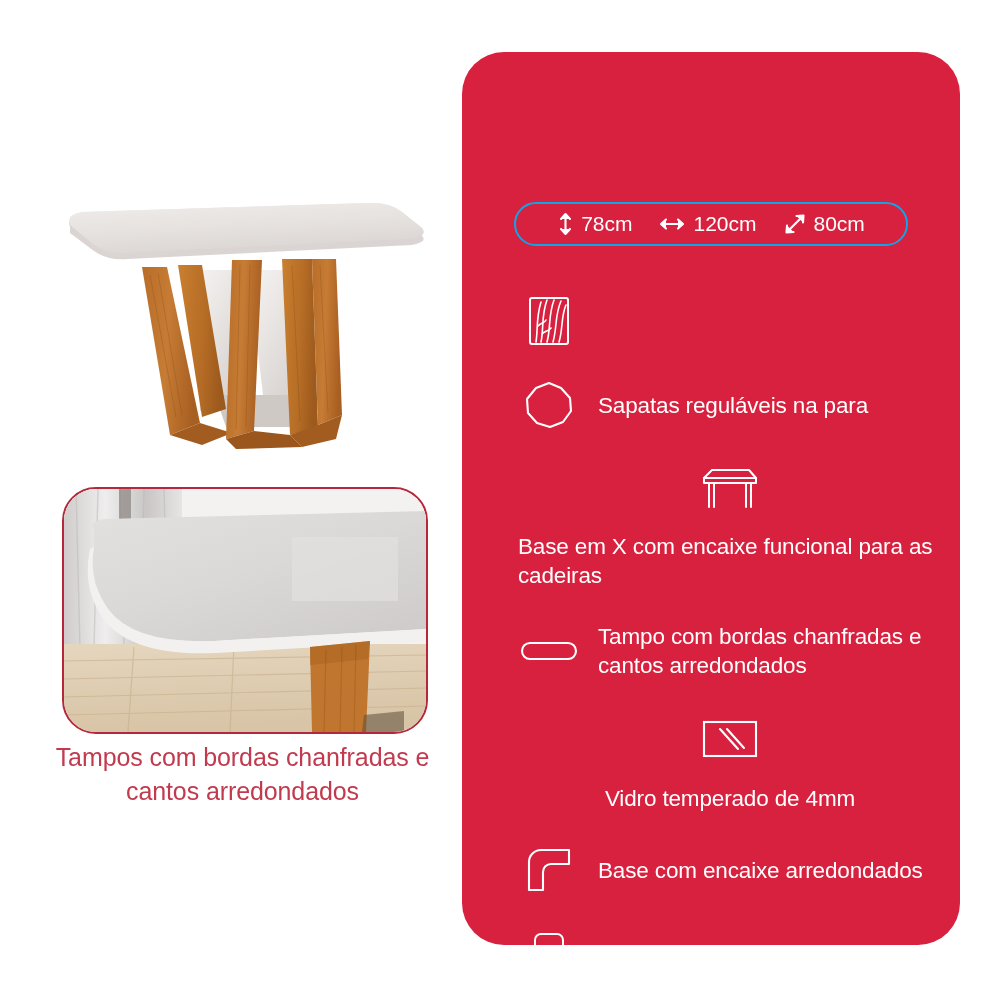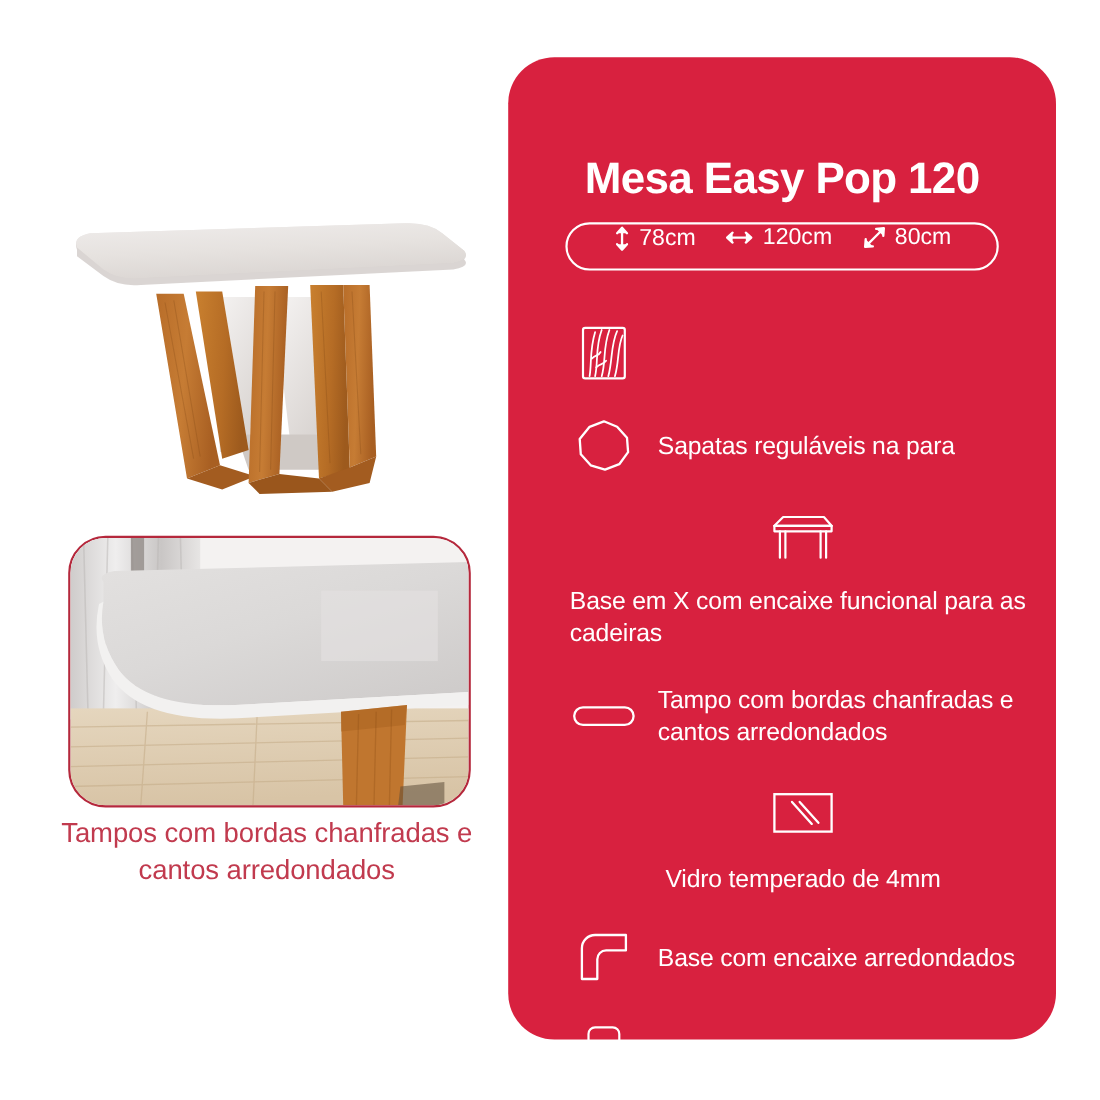--- a/index.html
+++ b/index.html
@@ -93,24 +93,24 @@
     letter-spacing: -0.6px;
   }
 
   
   .dims-pill {
     position: absolute;
     left: 52px;
     top: 150px;
     width: 394px;
     height: 44px;
-    border: 2px solid #ffffff;
+    border: 2px solid #0ea5e9;
     border-radius: 24px;
     display: flex;
-    align-items: flex-start;
+    align-items: center;
     justify-content: center;
     gap: 26px;
     box-sizing: border-box;
   }
   .dim {
     display: flex;
     align-items: center;
     gap: 7px;
     color: #ffffff;
     font-size: 21px;
@@ -272,21 +272,20 @@
         </g>
         <path d="M300 226 L340 222 L340 243 L298 243 Z" fill="#5d4c38" opacity="0.55"></path>
       </svg>
     </div>
 
     <div class="inset-caption">Tampos com bordas chanfradas e cantos arredondados</div>
   </div>
 
   <div class="panel">
 
-    <div class="panel-title">Mesa Easy Pop 120</div>
 
     <div class="dims-pill">
 
       <div class="dim">
         <span>
           <svg width="17" height="26" viewBox="0 0 17 26">
             <g stroke="#ffffff" stroke-width="2.1" fill="none" stroke-linecap="round" stroke-linejoin="round">
               <path d="M8.5 4 L8.5 22"></path>
               <path d="M4 8 L8.5 3 L13 8" fill="#ffffff"></path>
               <path d="M4 18 L8.5 23 L13 18" fill="#ffffff"></path>

